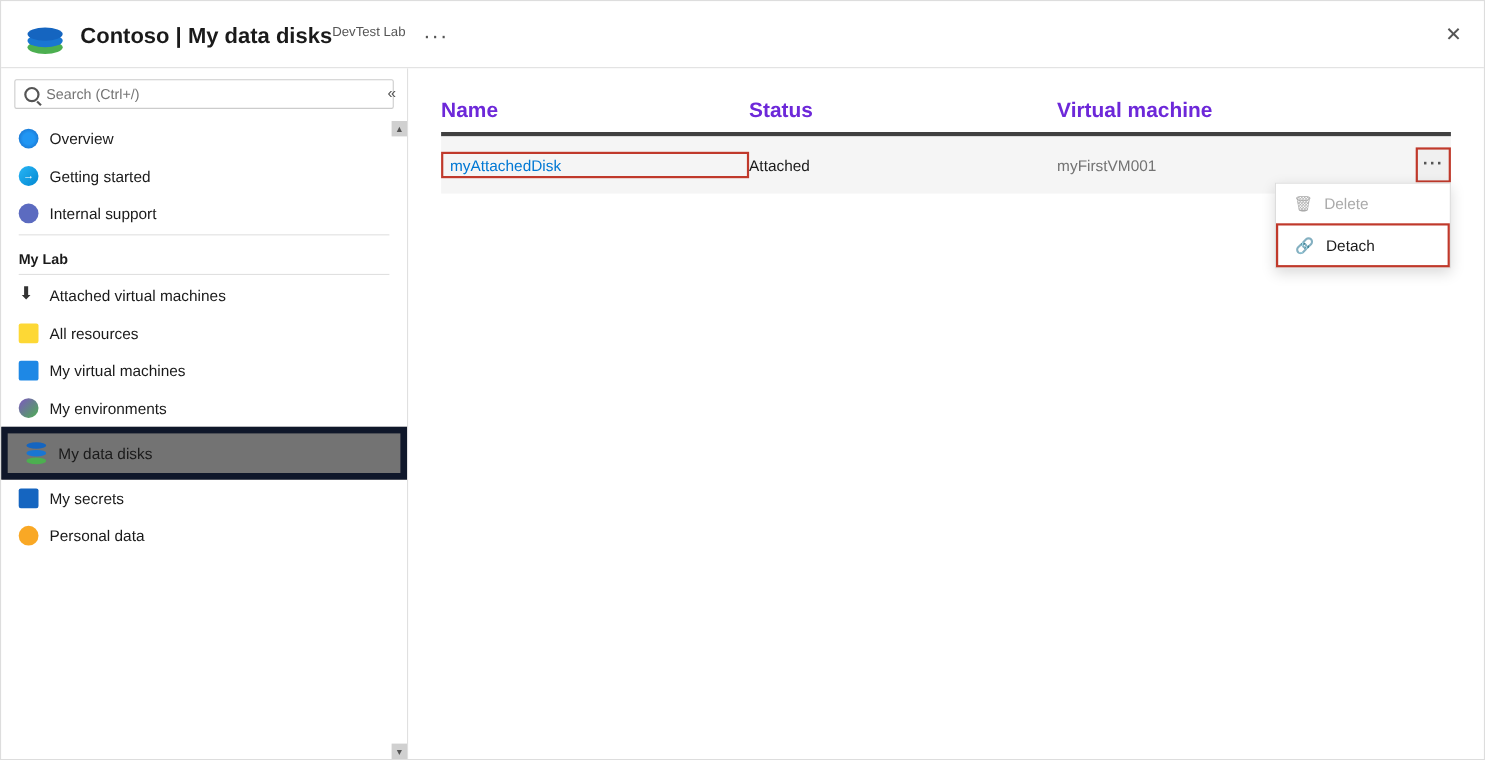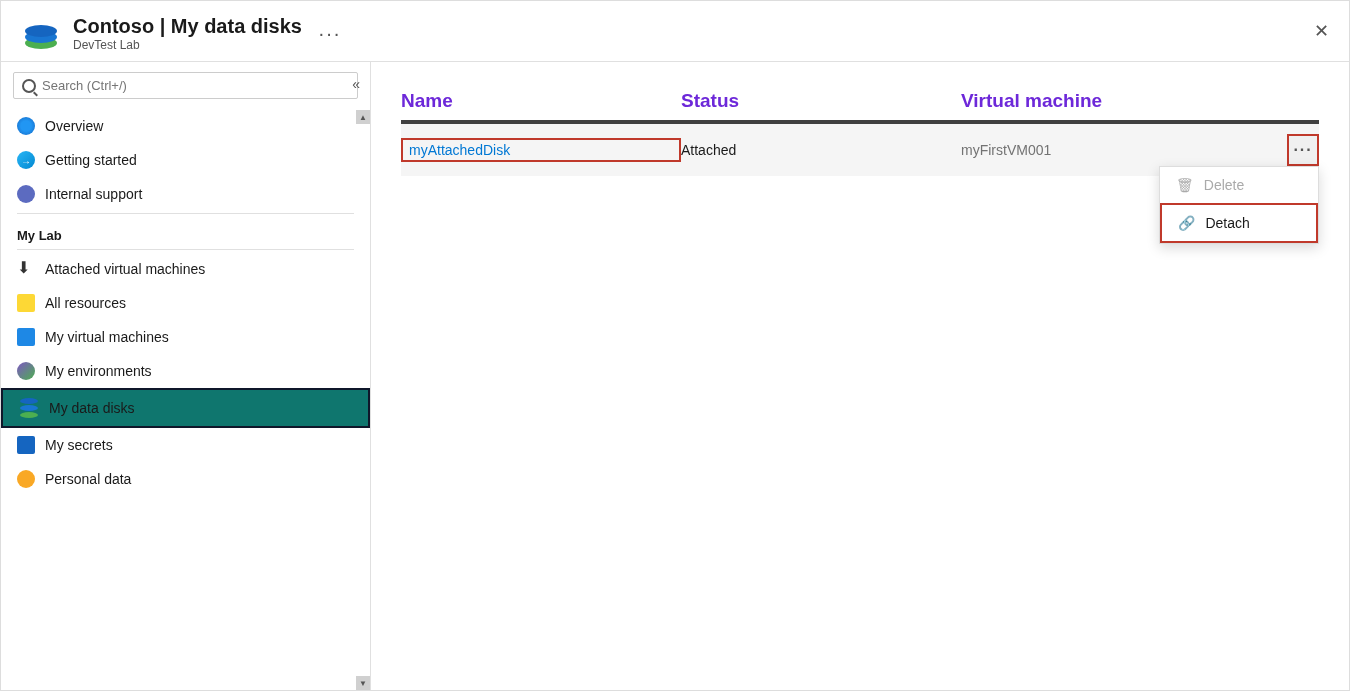--- a/index.html
+++ b/index.html
@@ -23,21 +23,21 @@
     }
 
     .header-logo {
       width: 40px;
       height: 40px;
       margin-right: 12px;
     }
 
     .header-title-group {
       display: flex;
-      flex-direction: column;
+      flex-direction: row;
     }
 
     .header-title {
       font-size: 20px;
       font-weight: 600;
       color: #1a1a1a;
     }
 
     .header-subtitle {
       font-size: 12px;
@@ -141,22 +141,22 @@
       display: flex;
       align-items: center;
       padding: 8px 16px;
       cursor: pointer;
       font-size: 14px;
       color: #1a1a1a;
       gap: 10px;
     }
 
     .nav-item.active {
-      background: #0f766e;
-      border: 2px solid #0f172a;
+      background: #737373;
+      border: 6px solid #0f172a;
     }
 
     .nav-section-label {
       padding: 12px 16px 4px 16px;
       font-size: 13px;
       font-weight: 600;
       color: #1a1a1a;
     }
 
     .nav-divider {

